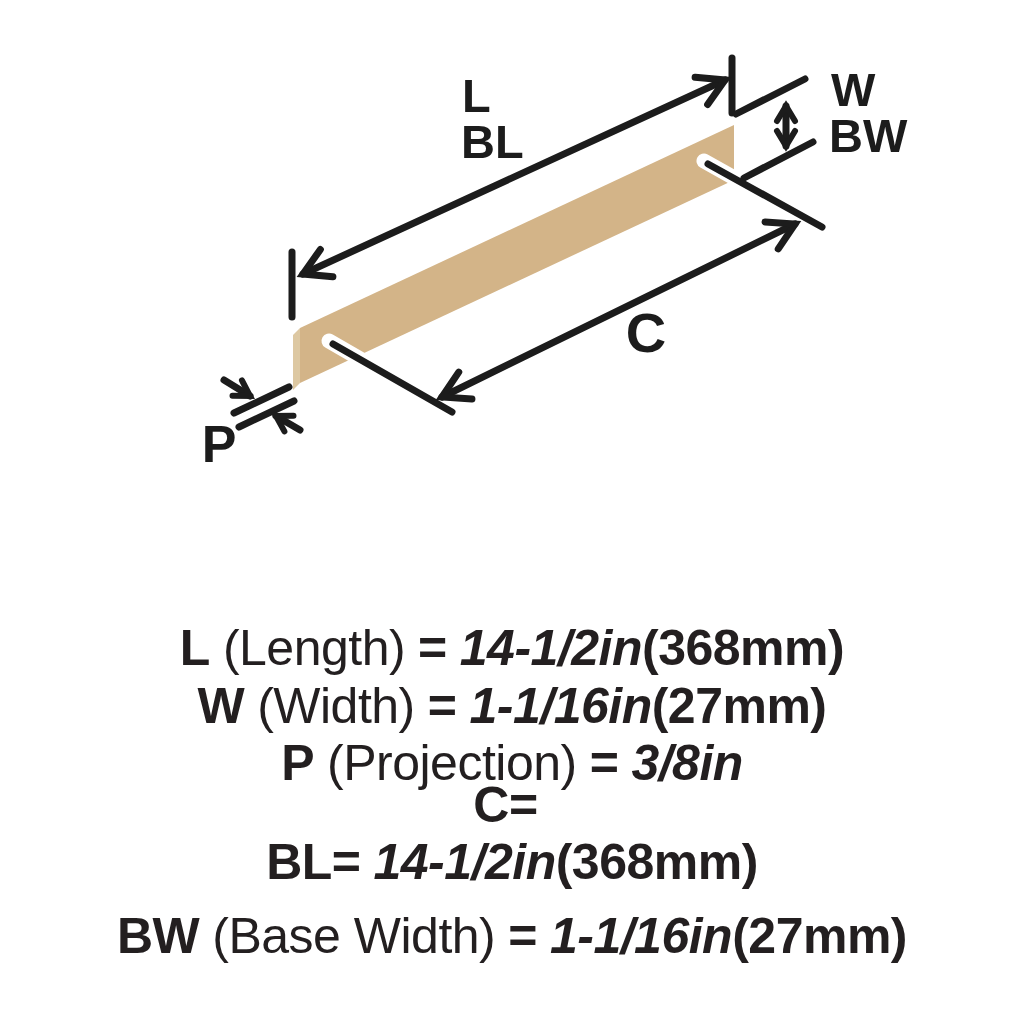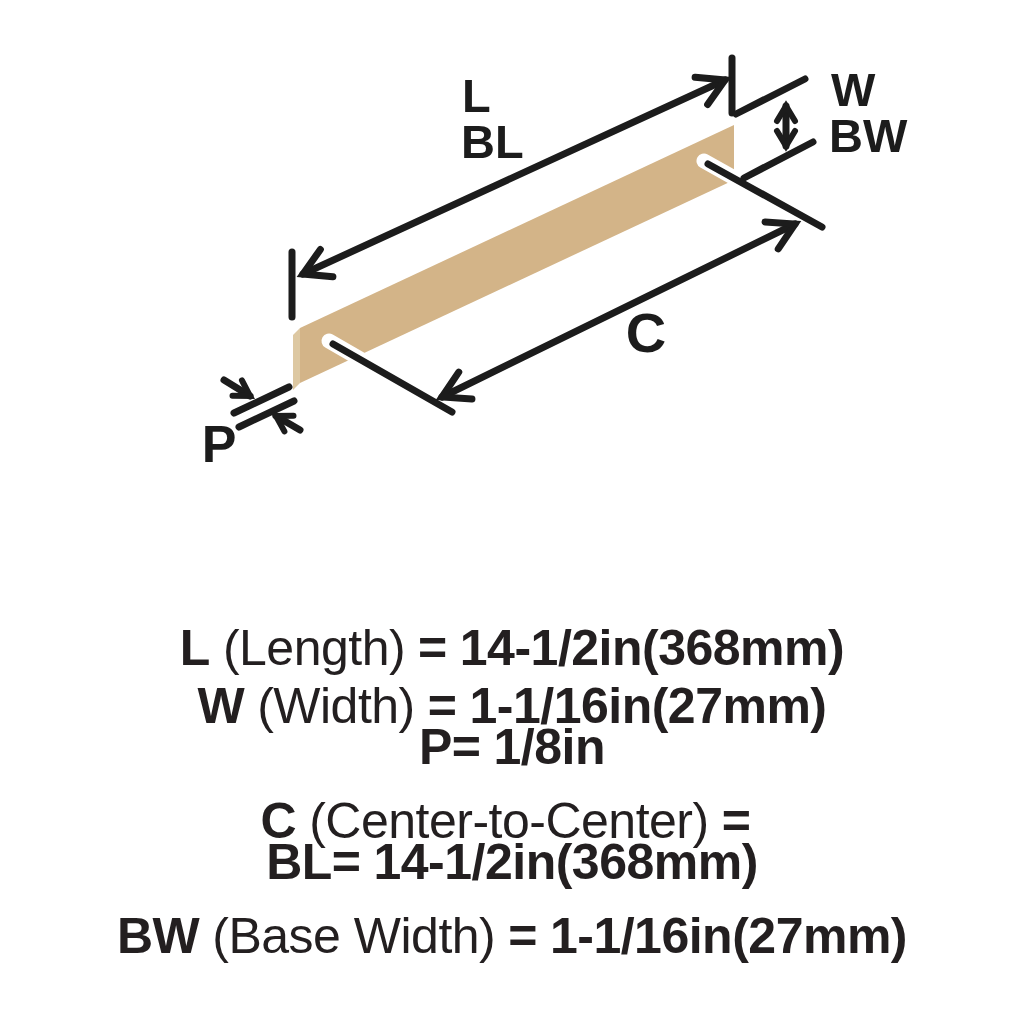--- a/index.html
+++ b/index.html
@@ -19,21 +19,21 @@
     display:flex;flex-direction:column;align-items:center;
   }
   .spec-line{
     display:flex;align-items:baseline;
     height:57.6px;line-height:57.6px;
     font-size:50px;color:#231f20;letter-spacing:-0.5px;white-space:pre;
   }
   .spec-line .sym{font-weight:700;}
   .spec-line .nm{font-weight:400;margin:16px 13px;}
   .spec-line .eq{font-weight:700;margin-right:13px;}
-  .spec-line .imp{font-weight:700;}
+  .spec-line .imp{font-weight:700;font-style:italic;}
   .spec-line .met{font-weight:700;}
 </style>
 </head>
 <body>
 
 <div class="canvas">
 
   <svg class="diagram-svg" width="1024" height="1024" viewBox="0 0 1024 1024">
     <defs>
       <marker id="ah" markerUnits="userSpaceOnUse" markerWidth="44" markerHeight="44" viewBox="0 0 44 44" refX="34" refY="22" orient="auto-start-reverse">
@@ -94,26 +94,26 @@
     </div>
     <div class="spec-line">
       <span class="sym">W</span>
       <span class="nm">(Width)</span>
       <span class="eq">=</span>
       <span class="imp">1-1/16in</span>
       <span class="met">(27mm)</span>
     </div>
     <div class="spec-line">
       <span class="sym">P</span>
+      <span class="nm">(Projection)</span>
       <span class="eq">=</span>
-      <span class="imp">1/8in</span>
+      <span class="imp">3/8in</span>
     </div>
     <div class="spec-line">
       <span class="sym">C</span>
-      <span class="nm">(Center-to-Center)</span>
       <span class="eq">=</span>
     </div>
     <div class="spec-line">
       <span class="sym">BL</span>
       <span class="eq">=</span>
       <span class="imp">14-1/2in</span>
       <span class="met">(368mm)</span>
     </div>
     <div class="spec-line">
       <span class="sym">BW</span>

